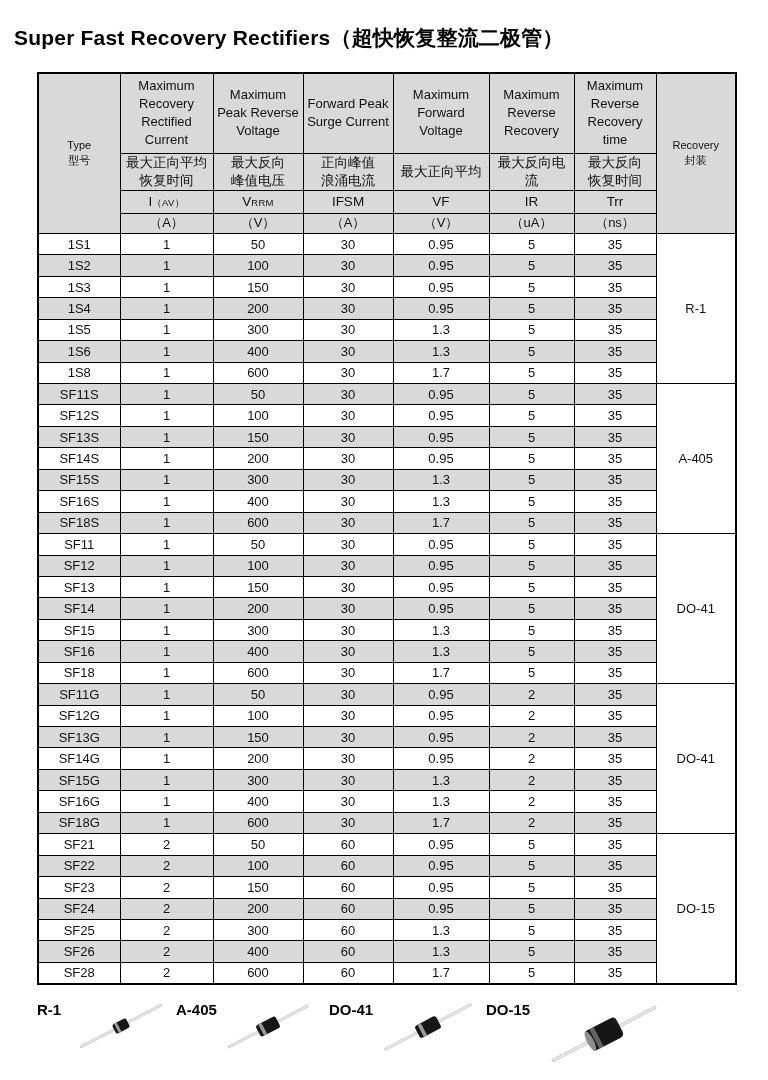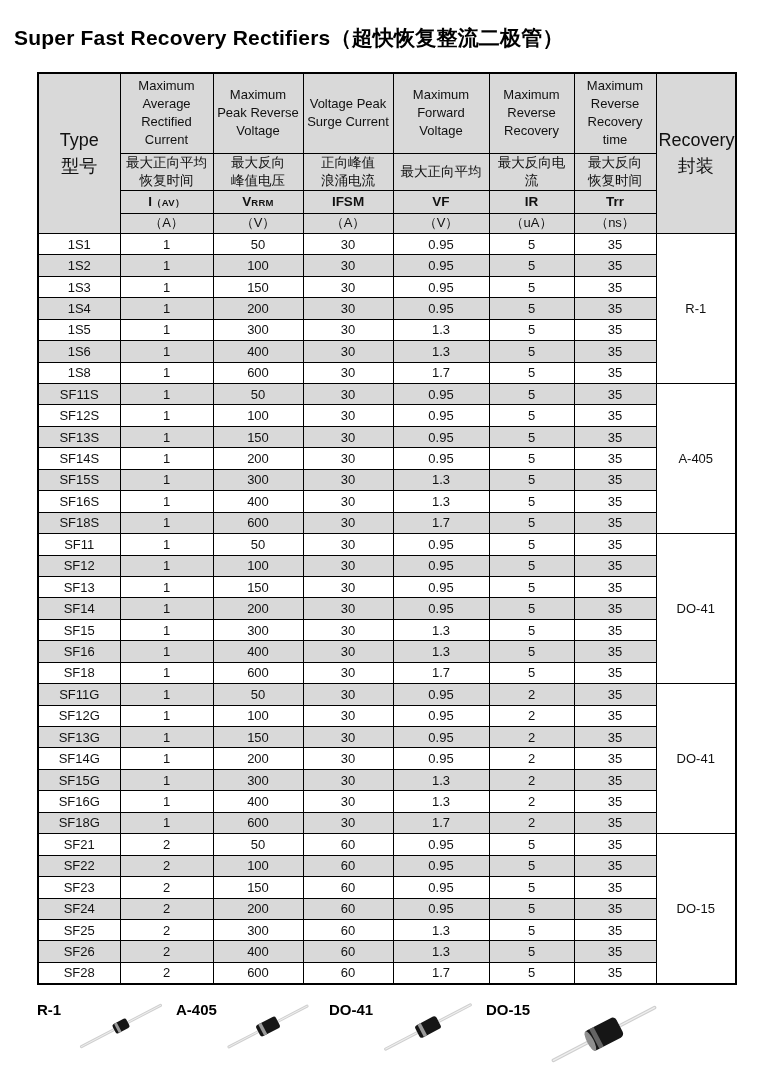--- a/index.html
+++ b/index.html
@@ -19,24 +19,24 @@
     width: 700px; border-collapse: collapse; table-layout: fixed;
     border: 2px solid #000;
   }
   .specs th, .specs td {
     border: 1.5px solid #000;
     text-align: center; vertical-align: middle;
     font-weight: normal; font-size: 13px; color: #111;
     padding: 0 2px; overflow: hidden;
   }
   .specs thead th { background: #d9d9d9; }
-  th.type-th, th.pkg-th { font-size: 18px; line-height: 1.45; }
+  th.type-th, th.pkg-th { font-size: 11px; line-height: 1.45; }
   th.en-th { height: 80px; line-height: 1.4; font-size: 13px; }
   th.zh-th { height: 37px; line-height: 1.35; font-size: 13.5px; white-space: pre-line; }
-  th.sym-th { height: 23px; font-size: 13.5px; font-weight: bold; }
+  th.sym-th { height: 23px; font-size: 13.5px; }
   th.sym-th .sub { font-size: 9.5px; letter-spacing: 0.3px; }
   th.unit-th { height: 20px; font-size: 13px; }
   .specs tbody td { height: 21.45px; background: #fff; }
   .specs tbody tr.alt td { background: #d9d9d9; }
   .specs tbody td.pkg-cell { background: #fff !important; }
   .footer-strip { position: absolute; left: 0; top: 993px; width: 768px; height: 87px; }
   .pkg-label {
     position: absolute; top: 8px; font-size: 15px; font-weight: bold; color: #000;
     white-space: nowrap;
   }
@@ -57,23 +57,23 @@
       <col style="width:85px">
       <col style="width:82px">
       <col style="width:80px">
   </colgroup>
   <thead>
     <tr>
       <th rowspan="4" class="type-th">
         <div>Type</div>
         <div>型号</div>
       </th>
-      <th class="en-th">Maximum Average Rectified Current</th>
+      <th class="en-th">Maximum Recovery Rectified Current</th>
       <th class="en-th">Maximum Peak Reverse Voltage</th>
-      <th class="en-th">Voltage Peak Surge Current</th>
+      <th class="en-th">Forward Peak Surge Current</th>
       <th class="en-th">Maximum Forward Voltage</th>
       <th class="en-th">Maximum Reverse Recovery</th>
       <th class="en-th">Maximum Reverse Recovery time</th>
       <th rowspan="4" class="pkg-th">
         <div>Recovery</div>
         <div>封装</div>
       </th>
     </tr>
     <tr>
       <th class="zh-th">最大正向平均

